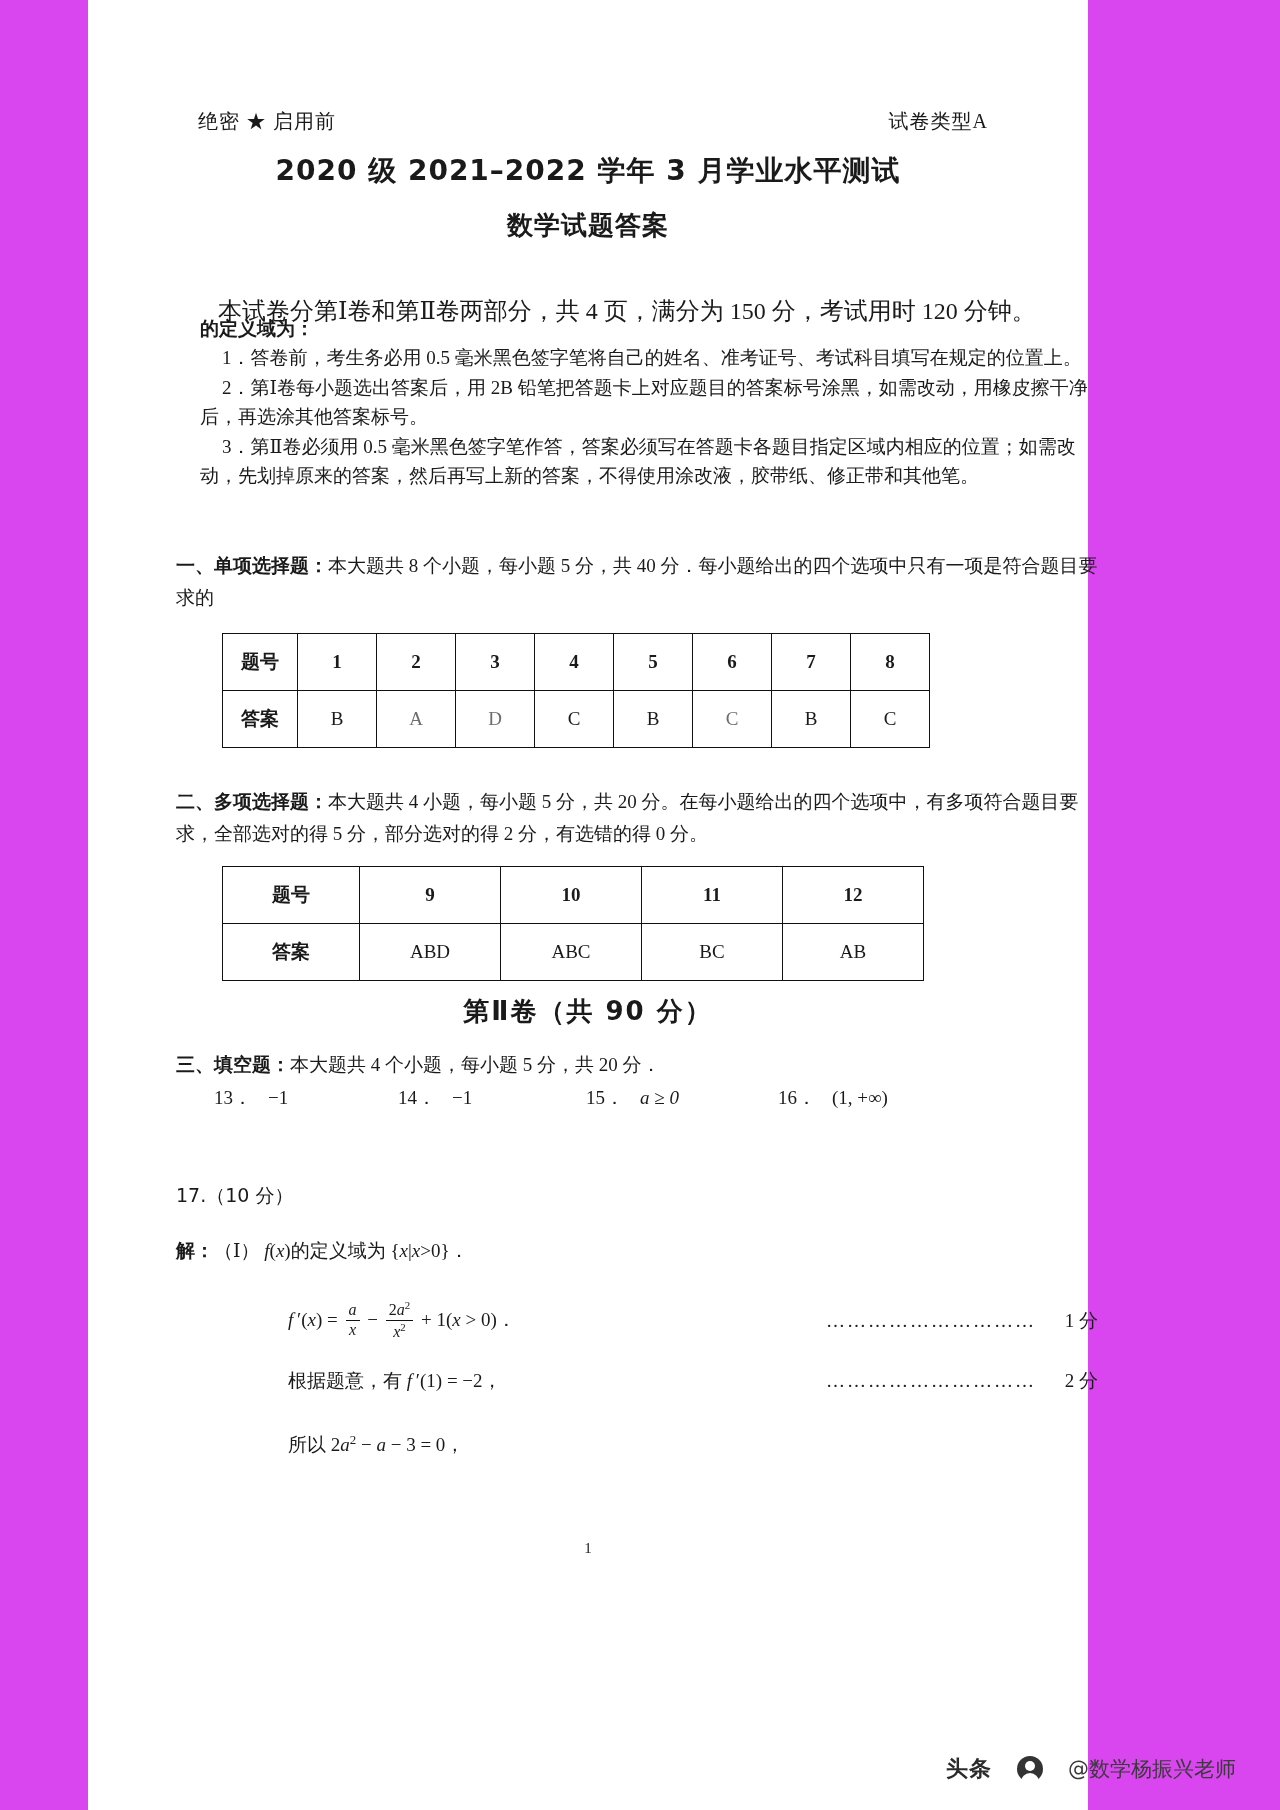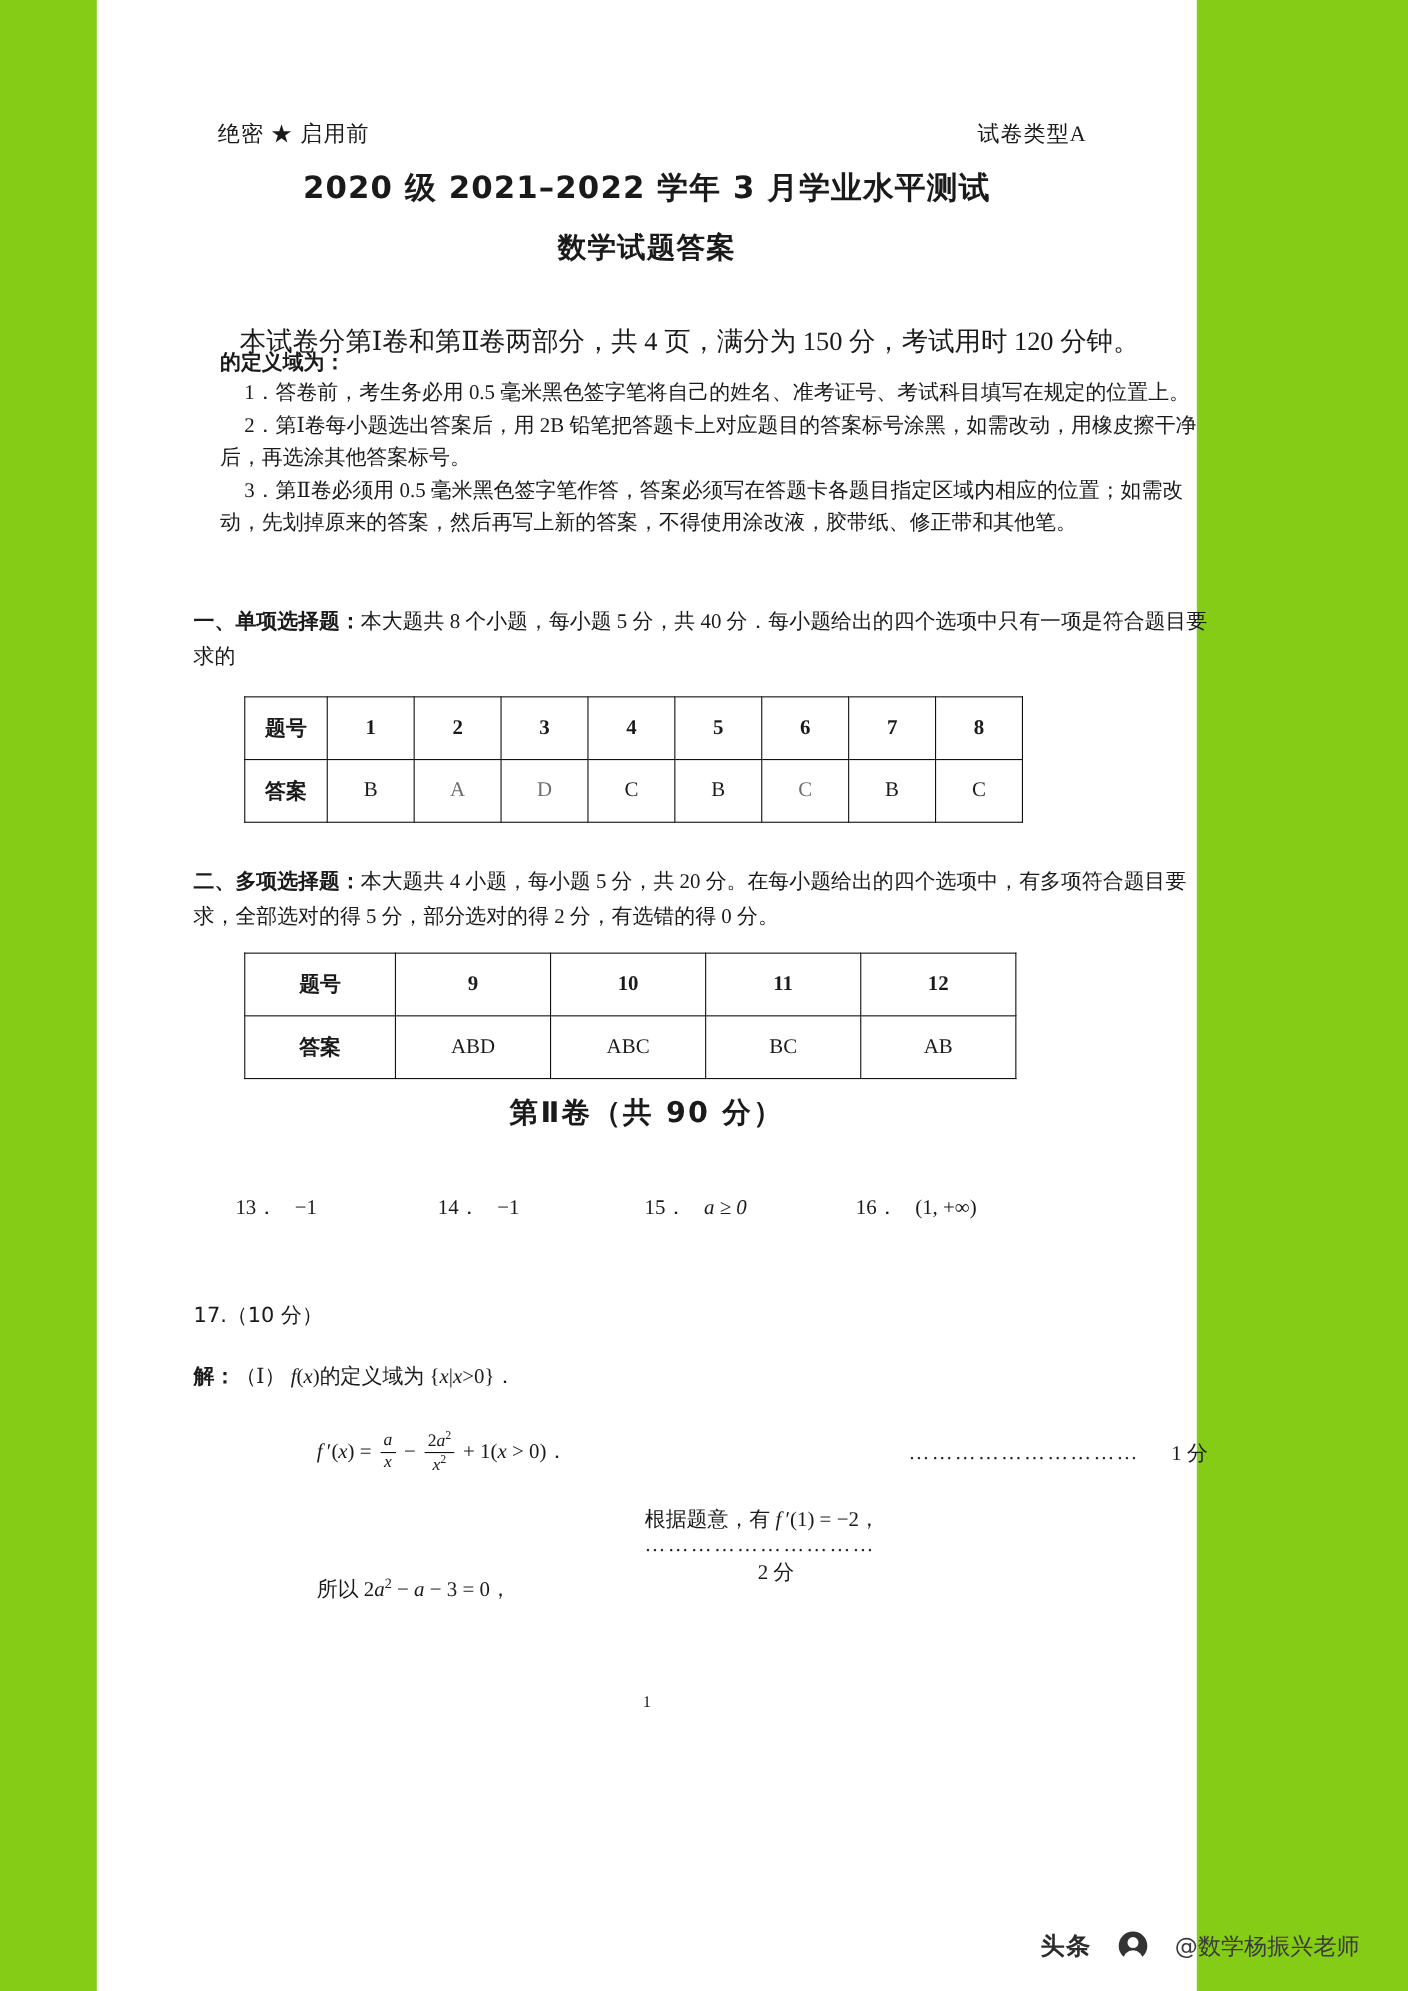--- a/index.html
+++ b/index.html
@@ -9,21 +9,21 @@
   }
   body {
     font-family: "Liberation Serif", "DejaVu Serif", serif;
     color: #1a1a1a;
   }
   #page {
     position: relative;
     width: 1280px;
     height: 1810px;
     margin: 0 auto;
-    background: #84cc16;
+    background: #d946ef;
     overflow: hidden;
   }
   .sheet {
     position: absolute;
     left: 88px;
     top: 0;
     width: 1000px;
     height: 1810px;
     background: #ffffff;
   }
@@ -188,21 +188,21 @@
 
   .eqrow {
     position: absolute;
     left: 200px;
     width: 810px;
     display: flex;
     align-items: center;
     font-size: 19px;
   }
   #eq1 { top: 1300px; }
-  #eq2 { top: 1368px; flex-direction: column; }
+  #eq2 { top: 1368px; }
   #eq3 { top: 1432px; }
   .eqrow .expr { flex: 0 0 auto; }
   .eqrow .dots {
     flex: 1 1 auto;
     text-align: right;
     letter-spacing: 2px;
     color: #222;
     overflow: hidden;
     white-space: nowrap;
     padding-right: 4px;
@@ -346,20 +346,23 @@
         <td>ABD</td>
         <td>ABC</td>
         <td>BC</td>
         <td>AB</td>
       </tr>
     </tbody>
       </table>
 
     <div class="banner" id="banner2">第Ⅱ卷（共 90 分）</div>
 
+    <div class="group-lead" id="lead-blank">
+      <b>三、填空题：</b><span>本大题共 4 个小题，每小题 5 分，共 20 分．</span>
+    </div>
 
     <div class="blanks">
       <span class="cell" id="b13">
         <span class="num">13．</span><span class="val up">−1</span>
       </span>
       <span class="cell" id="b14">
         <span class="num">14．</span><span class="val up">−1</span>
       </span>
       <span class="cell" id="b15">
         <span class="num">15．</span><span class="val">a ≥ 0</span>

